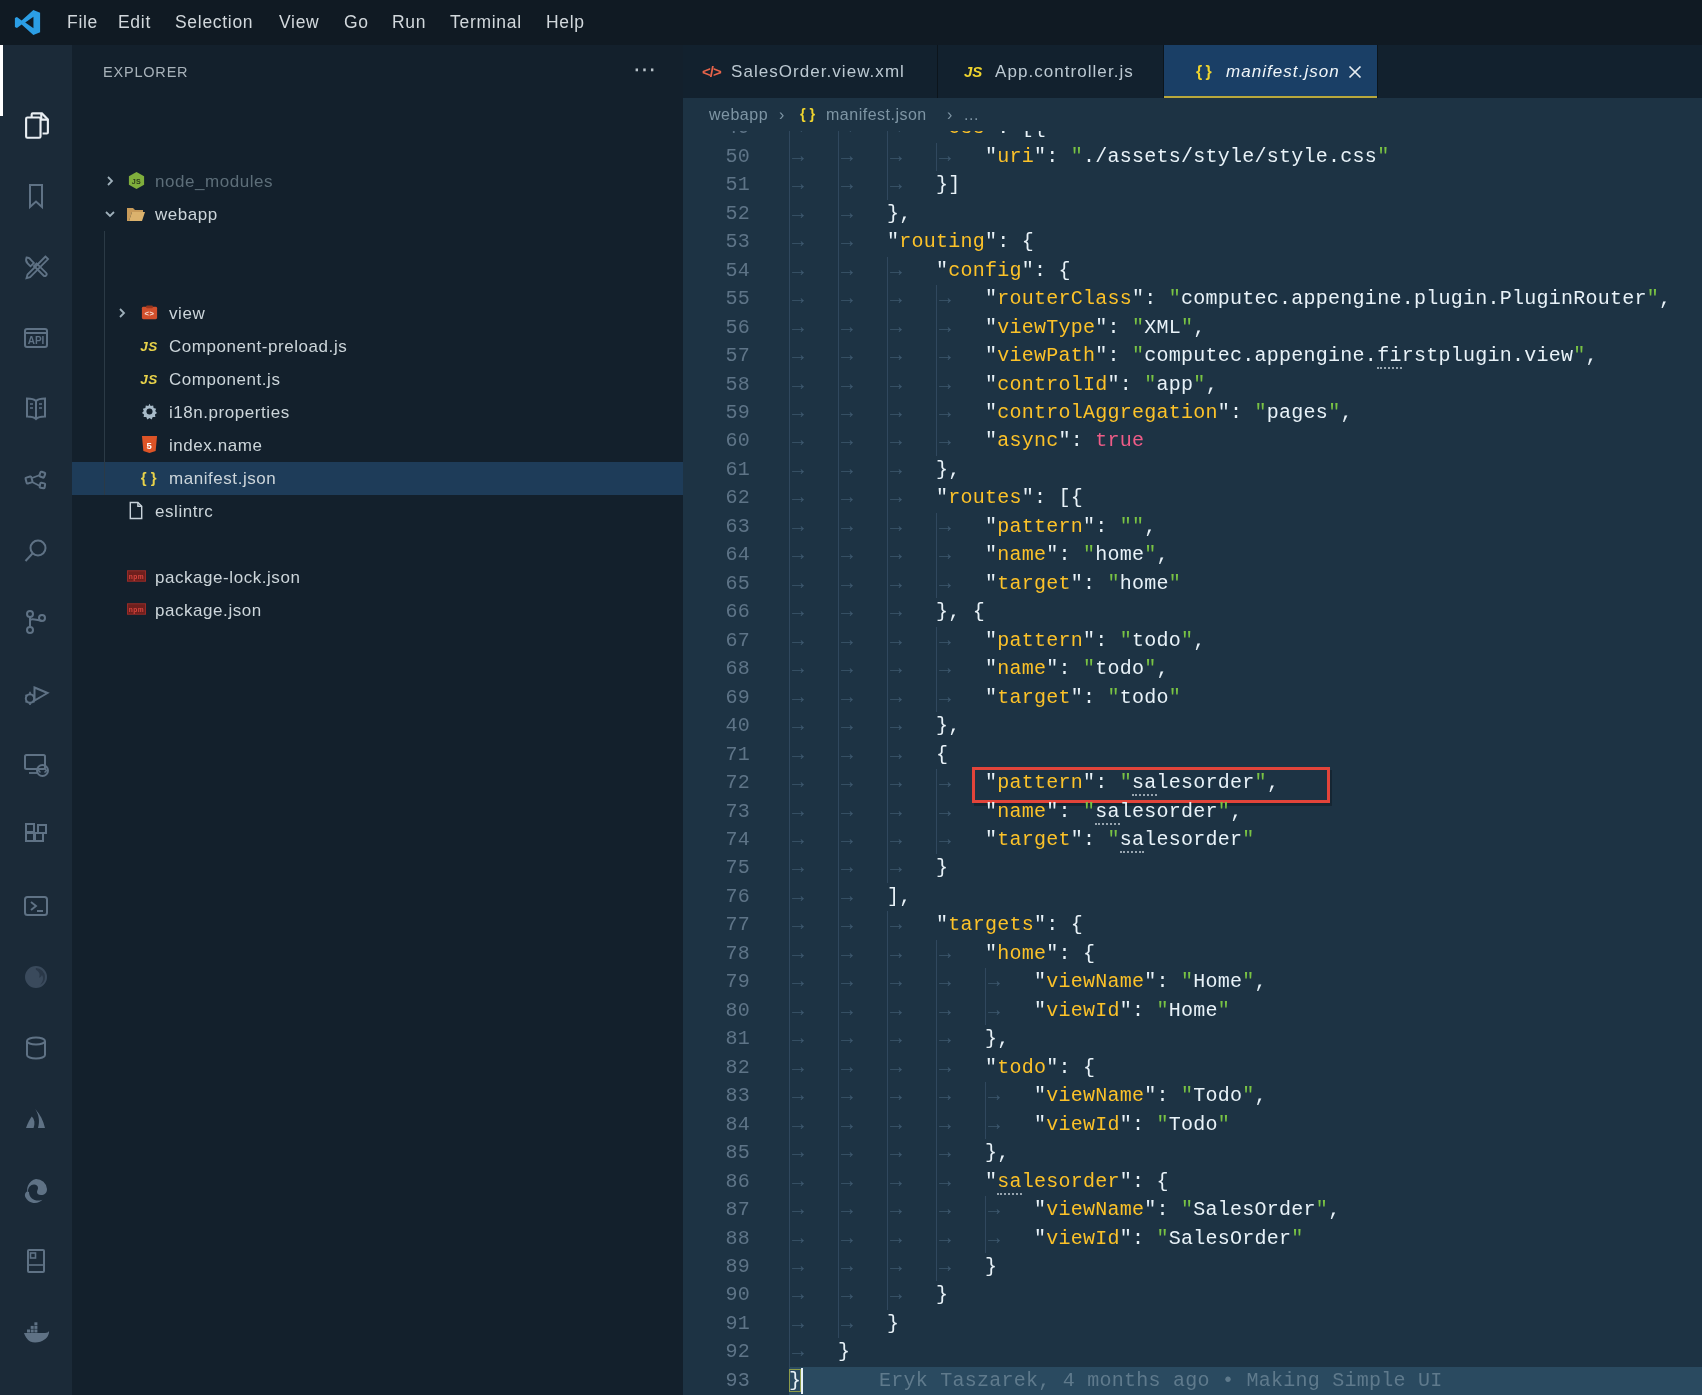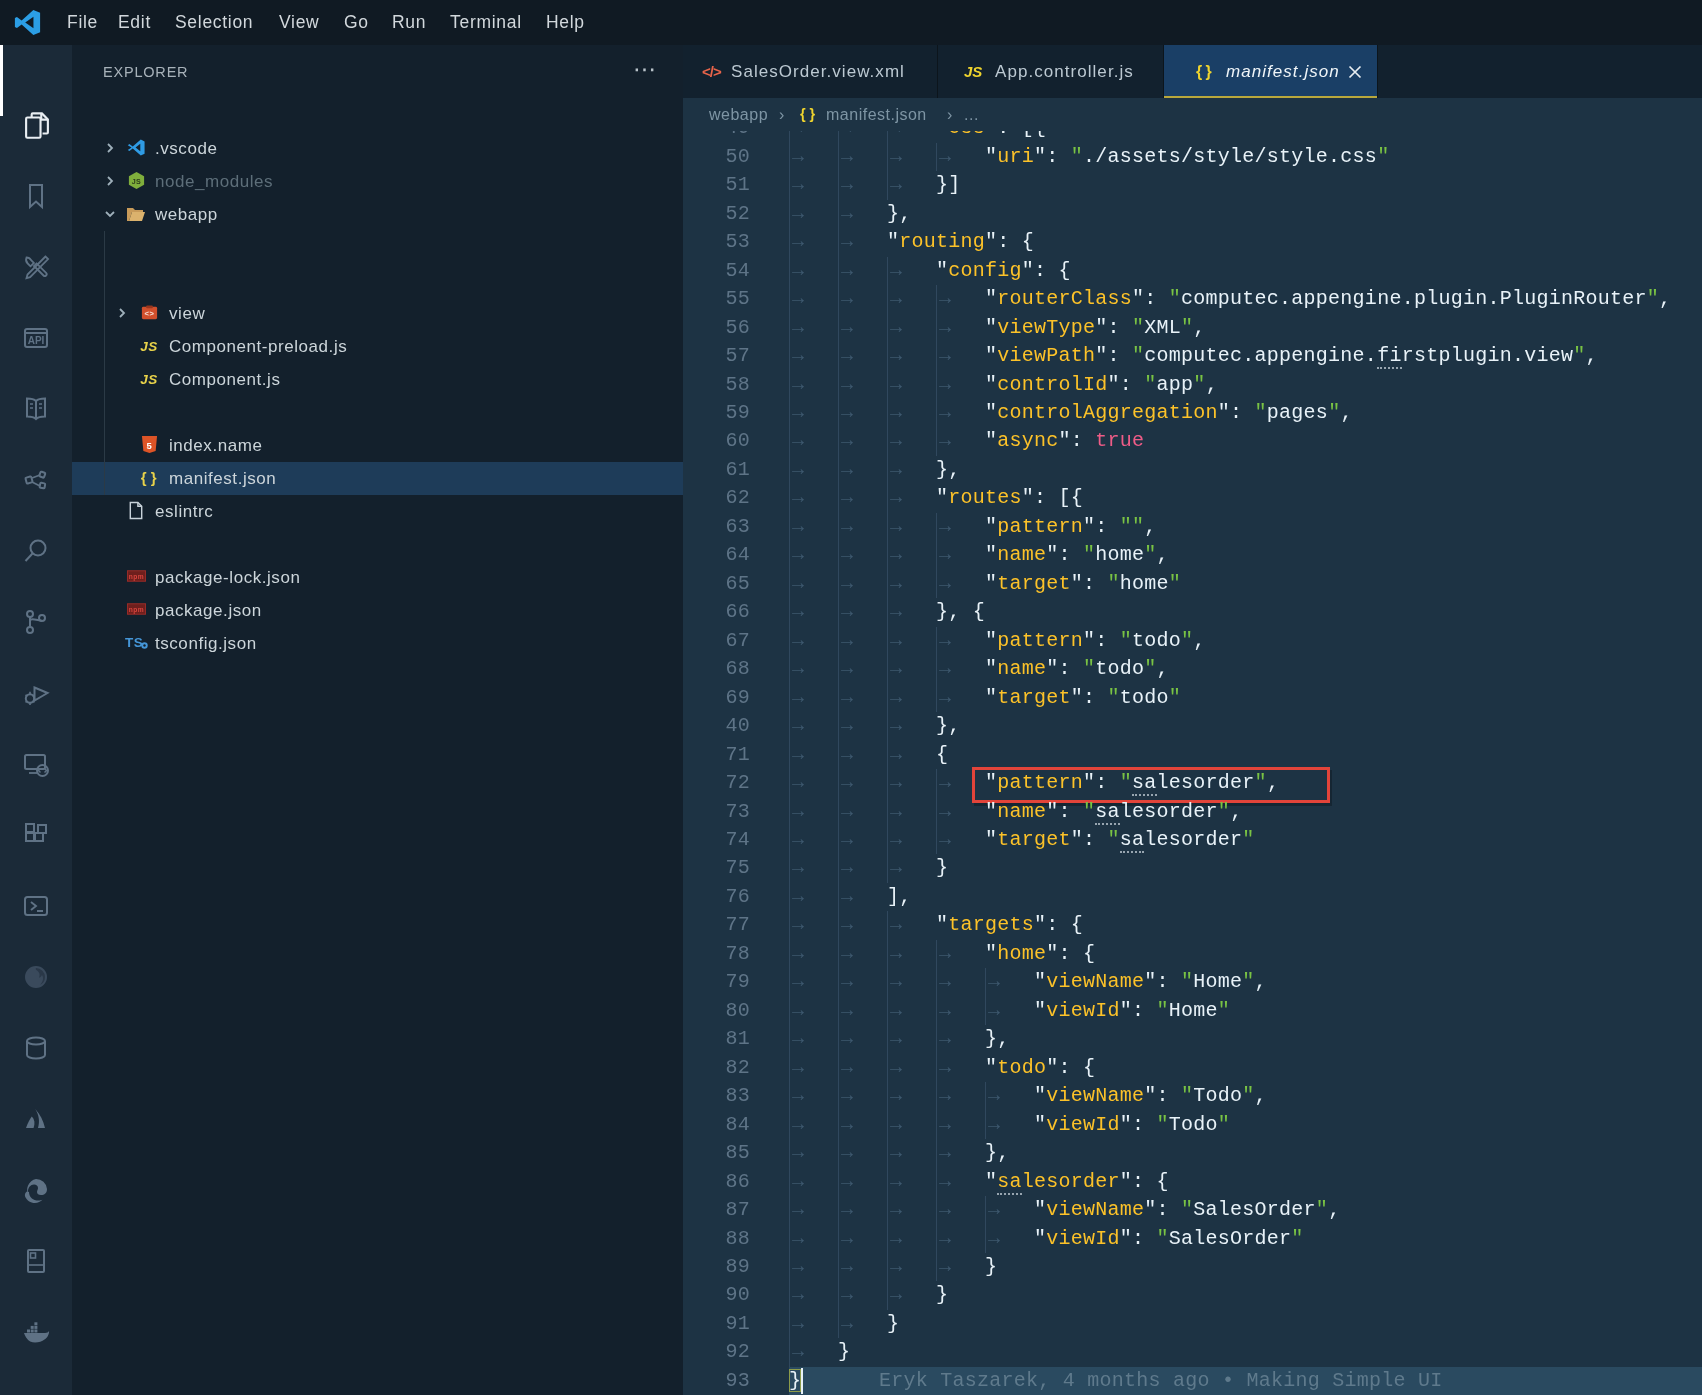--- a/index.html
+++ b/index.html
@@ -158,29 +158,20 @@
           <rect x="9.7" y="12.5" width="3" height="3"></rect>
           <rect x="13.4" y="12.5" width="3" height="3"></rect>
           <rect x="9.7" y="8.9" width="3" height="3"></rect>
           <rect x="13.4" y="8.9" width="3" height="3"></rect>
           <rect x="13.4" y="5.3" width="3" height="3"></rect>
         </svg></div>
 </div>
 <div id="side">
 <span class="hdr">EXPLORER</span>
       <span class="dots">⋯</span>
-<div class="trow" style="top:87px">
-        <svg class="tv" style="left:31px;top:9px" width="14" height="14" viewBox="0 0 14 14">
-          <path d="M5 3l4 4-4 4" stroke="#9fb0bb" stroke-width="1.8" fill="none"></path>
-        </svg>
-        <span class="ticon" style="left:53px"><svg width="19" height="19" viewBox="0 0 20 20">
-            <path fill="#2f9be4" d="M14.5 1.5L6 9 2.5 6.3.8 7.5 4.8 10 .8 12.5l1.7 1.2L6 11l8.5 7.5 4-1.8v-13zM14 6v8l-5-4z"></path>
-          </svg></span>
-        <span class="tname" style="left:83px">.vscode</span>
-      </div>
 <div class="trow" style="top:120px">
         <svg class="tv" style="left:31px;top:9px" width="14" height="14" viewBox="0 0 14 14">
           <path d="M5 3l4 4-4 4" stroke="#9fb0bb" stroke-width="1.8" fill="none"></path>
         </svg>
         <span class="ticon" style="left:53px"><svg width="19" height="19" viewBox="0 0 20 20">
             <path fill="#7fae3c" d="M10 1l8 4.6v8.8L10 19l-8-4.6V5.6z"></path>
             <text x="10" y="13.6" font-family="Liberation Sans" font-size="7.5" font-weight="bold" fill="#2c3c1a" text-anchor="middle">JS</text>
           </svg></span>
         <span class="tname dim" style="left:83px">node_modules</span>
       </div>
@@ -206,20 +197,27 @@
         <span class="tname" style="left:97px">view</span>
       </div>
 <div class="trow" style="top:285px">
         <span class="ticon" style="left:66px"><span class="fj">JS</span></span>
         <span class="tname" style="left:97px">Component-preload.js</span>
       </div>
 <div class="trow" style="top:318px">
         <span class="ticon" style="left:66px"><span class="fj">JS</span></span>
         <span class="tname" style="left:97px">Component.js</span>
       </div>
+<div class="trow" style="top:351px">
+        <span class="ticon" style="left:66px"><svg width="19" height="19" viewBox="0 0 20 20" fill="#a7bac8">
+            <path d="M10 1.8l1.2 2.5 2.7-.6 0.4 2.7 2.7.6-1 2.5 1.9 2-2.2 1.6.5 2.7-2.8.1-1.1 2.5-2.3-1.5-2.3 1.5-1.1-2.5-2.8-.1.5-2.7L2.1 11.5l1.9-2-1-2.5 2.7-.6.4-2.7 2.7.6z"></path>
+            <circle cx="10" cy="10" r="3.2" fill="#13202c"></circle>
+          </svg></span>
+        <span class="tname" style="left:97px">i18n.properties</span>
+      </div>
 <div class="trow" style="top:384px">
         <span class="ticon" style="left:66px"><svg width="17" height="19" viewBox="0 0 18 20">
             <path fill="#dd5427" d="M1 1h16l-1.5 16L9 19l-6.5-2z"></path>
             <text x="9" y="14.5" font-family="Liberation Sans" font-size="10" font-weight="bold" fill="#fff" text-anchor="middle">5</text>
           </svg></span>
         <span class="tname" style="left:97px">index.name</span>
       </div>
 <div class="trow sel" style="top:417px">
         <span class="ticon" style="left:66px"><span class="fb">{ }</span></span>
         <span class="tname" style="left:97px">manifest.json</span>
@@ -237,28 +235,20 @@
             <text x="10" y="9" font-family="Liberation Sans" font-size="7" font-weight="bold" fill="#d8453e" text-anchor="middle">npm</text>
           </svg></span>
         <span class="tname" style="left:83px">package-lock.json</span>
       </div>
 <div class="trow" style="top:549px">
         <span class="ticon" style="left:53px"><svg width="19" height="12" viewBox="0 0 20 12">
             <rect x="0.5" y="0.5" width="19" height="11" fill="#6e1f1d" stroke="#9c2c28" stroke-width="1"></rect>
             <text x="10" y="9" font-family="Liberation Sans" font-size="7" font-weight="bold" fill="#d8453e" text-anchor="middle">npm</text>
           </svg></span>
         <span class="tname" style="left:83px">package.json</span>
-      </div>
-<div class="trow" style="top:582px">
-        <span class="ticon" style="left:53px"><svg width="24" height="18" viewBox="0 0 24 18">
-            <text x="0" y="14" font-family="Liberation Sans" font-size="13.5" font-weight="bold" fill="#4596d8">TS</text>
-            <circle cx="19.5" cy="12.5" r="3.2" fill="#4596d8"></circle>
-            <circle cx="19.5" cy="12.5" r="1.2" fill="#13202c"></circle>
-          </svg></span>
-        <span class="tname" style="left:83px">tsconfig.json</span>
       </div>
 <div id="iguide"></div>
 </div>
 <div id="code">
 <div class="row" style="top:114.33px"><span class="ln">49</span><i class="g" style="left:106px"></i><s class="a" style="left:109px">→</s><i class="g" style="left:155px"></i><s class="a" style="left:158px">→</s><i class="g" style="left:204px"></i><s class="a" style="left:207px">→</s><span class="c" style="left:253px"><span class="q">"</span><span class="k">css</span><span class="q">"</span><span class="p">: </span><span class="p">[{</span></span></div>
 <div class="row" style="top:142.80px"><span class="ln">50</span><i class="g" style="left:106px"></i><s class="a" style="left:109px">→</s><i class="g" style="left:155px"></i><s class="a" style="left:158px">→</s><i class="g" style="left:204px"></i><s class="a" style="left:207px">→</s><i class="g" style="left:253px"></i><s class="a" style="left:256px">→</s><span class="c" style="left:302px"><span class="q">"</span><span class="k">uri</span><span class="q">"</span><span class="p">: </span><span class="gq">"</span><span class="s">./assets/style/style.css</span><span class="gq">"</span></span></div>
 <div class="row" style="top:171.26px"><span class="ln">51</span><i class="g" style="left:106px"></i><s class="a" style="left:109px">→</s><i class="g" style="left:155px"></i><s class="a" style="left:158px">→</s><i class="g" style="left:204px"></i><s class="a" style="left:207px">→</s><span class="c" style="left:253px"><span class="p">}]</span></span></div>
 <div class="row" style="top:199.73px"><span class="ln">52</span><i class="g" style="left:106px"></i><s class="a" style="left:109px">→</s><i class="g" style="left:155px"></i><s class="a" style="left:158px">→</s><span class="c" style="left:204px"><span class="p">},</span></span></div>
 <div class="row" style="top:228.20px"><span class="ln">53</span><i class="g" style="left:106px"></i><s class="a" style="left:109px">→</s><i class="g" style="left:155px"></i><s class="a" style="left:158px">→</s><span class="c" style="left:204px"><span class="q">"</span><span class="k">routing</span><span class="q">"</span><span class="p">: </span><span class="p">{</span></span></div>
 <div class="row" style="top:256.66px"><span class="ln">54</span><i class="g" style="left:106px"></i><s class="a" style="left:109px">→</s><i class="g" style="left:155px"></i><s class="a" style="left:158px">→</s><i class="g" style="left:204px"></i><s class="a" style="left:207px">→</s><span class="c" style="left:253px"><span class="q">"</span><span class="k">config</span><span class="q">"</span><span class="p">: </span><span class="p">{</span></span></div>

